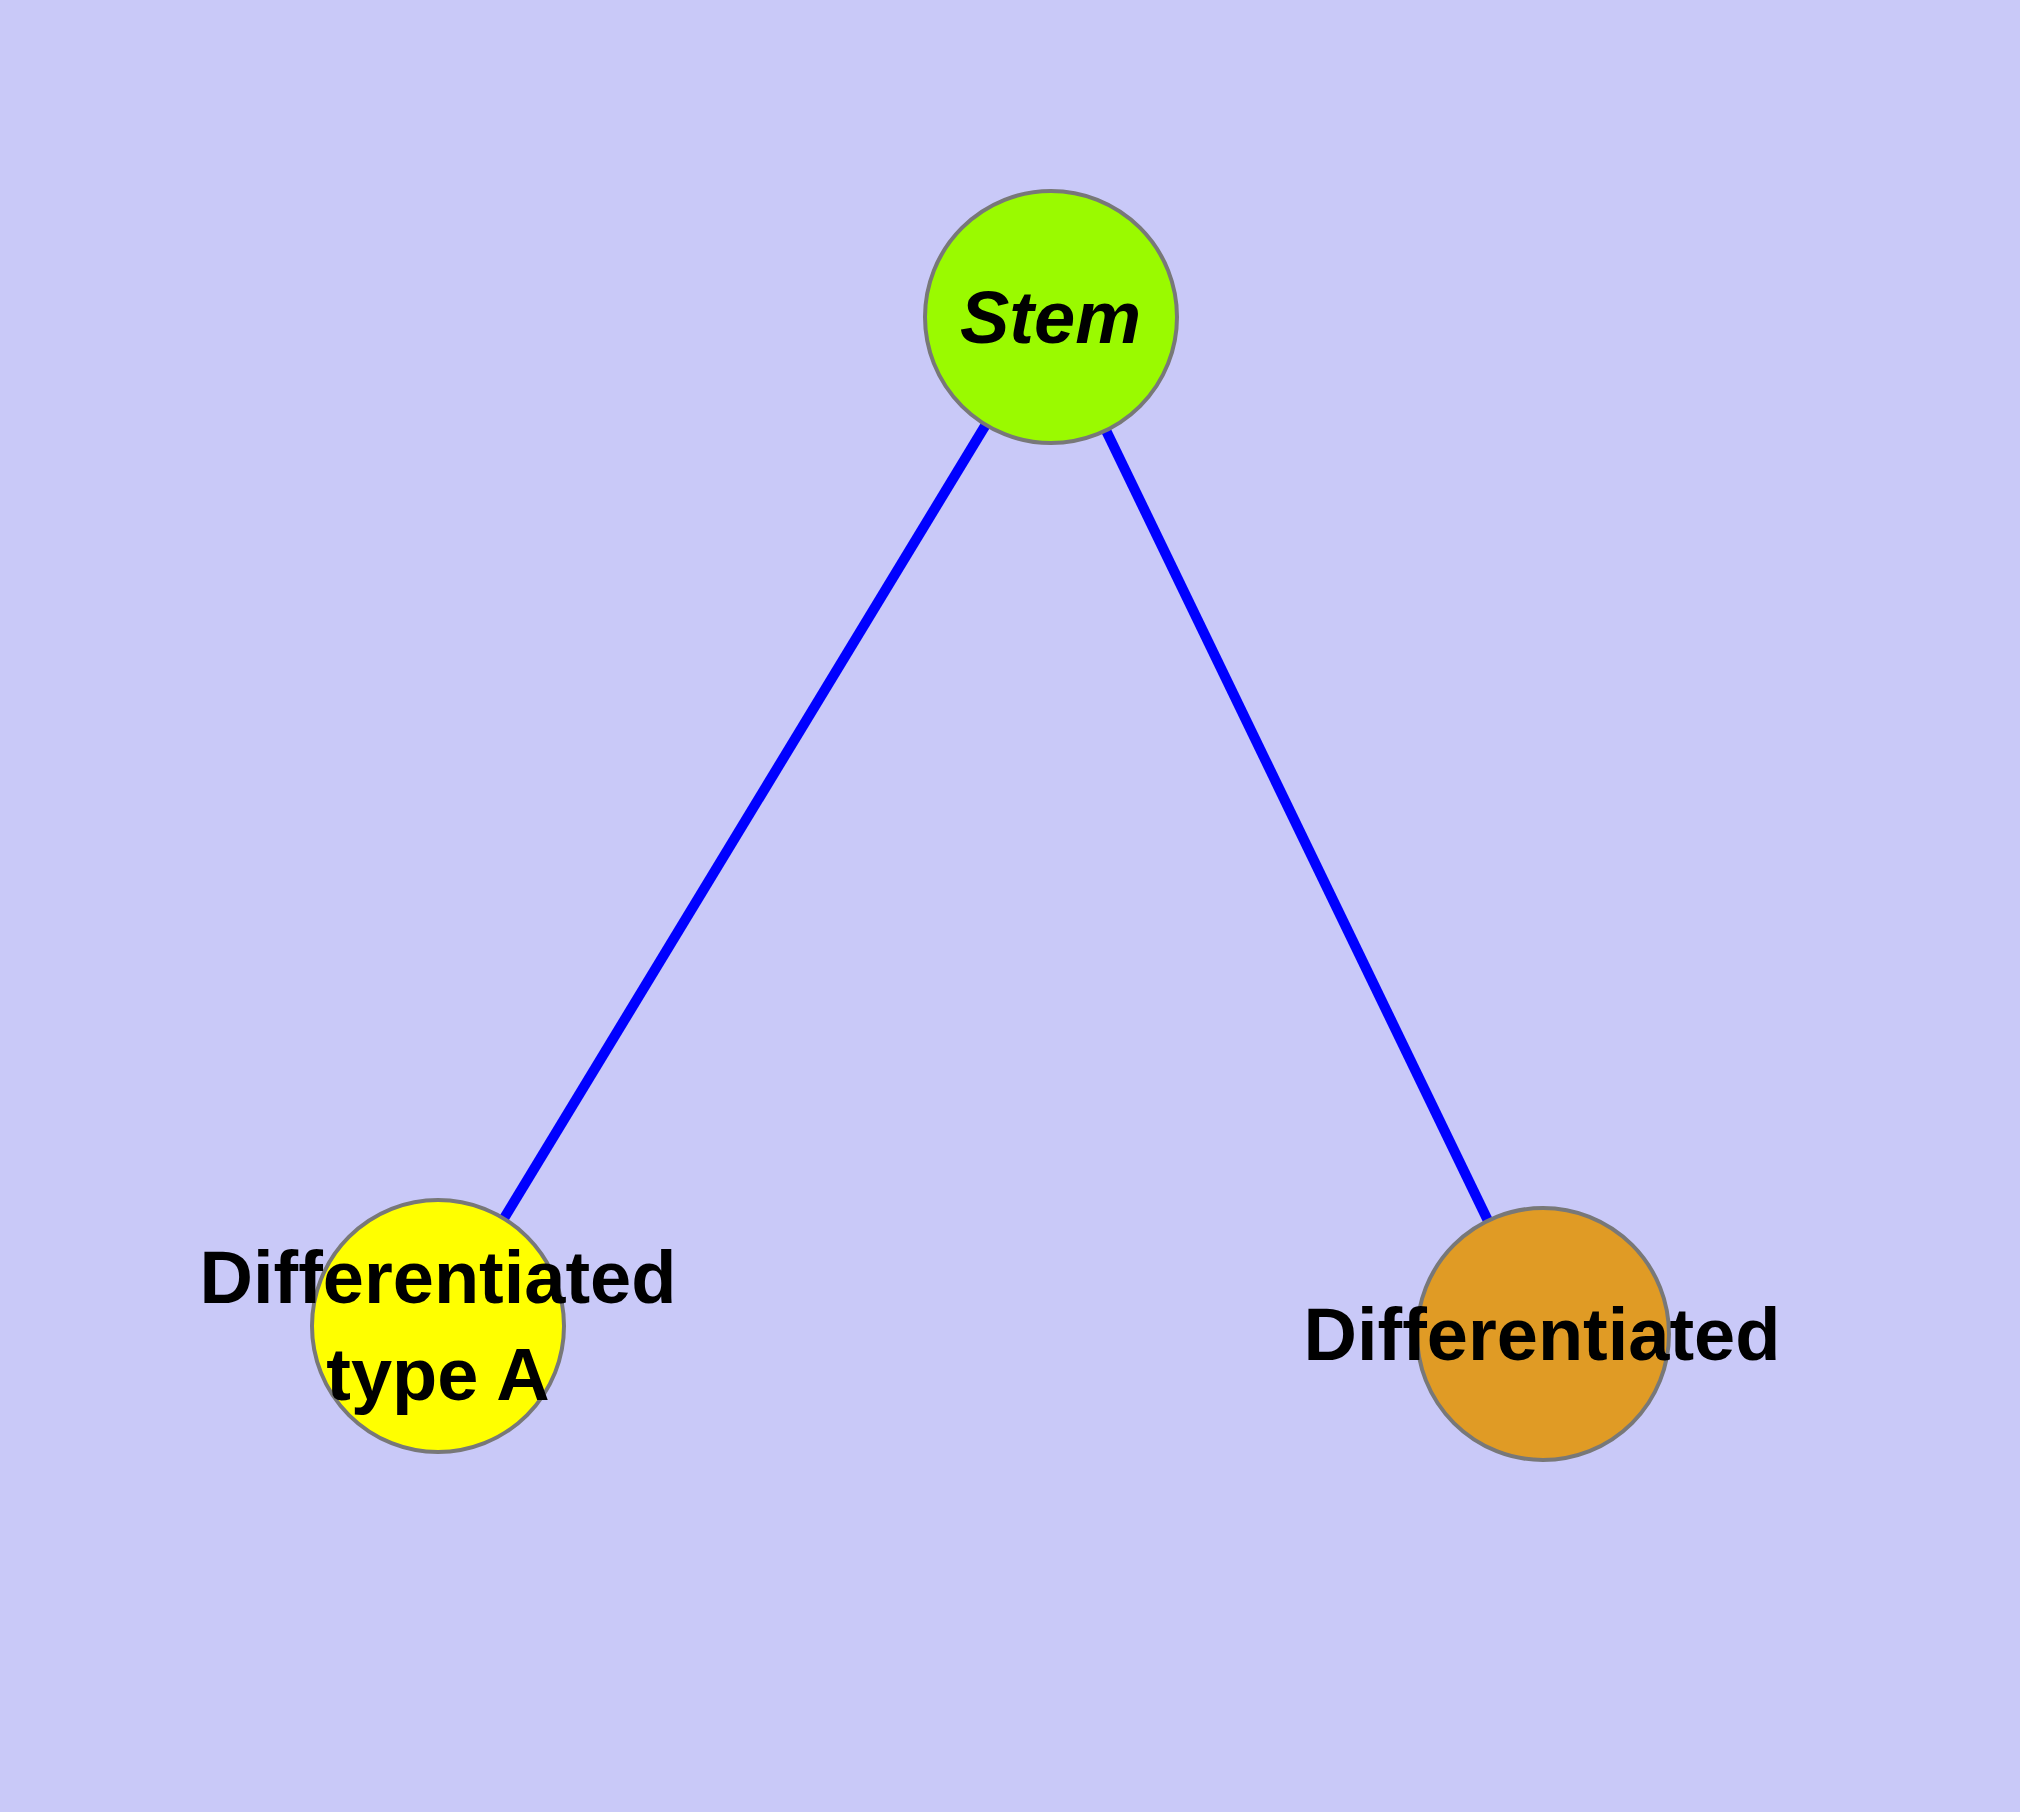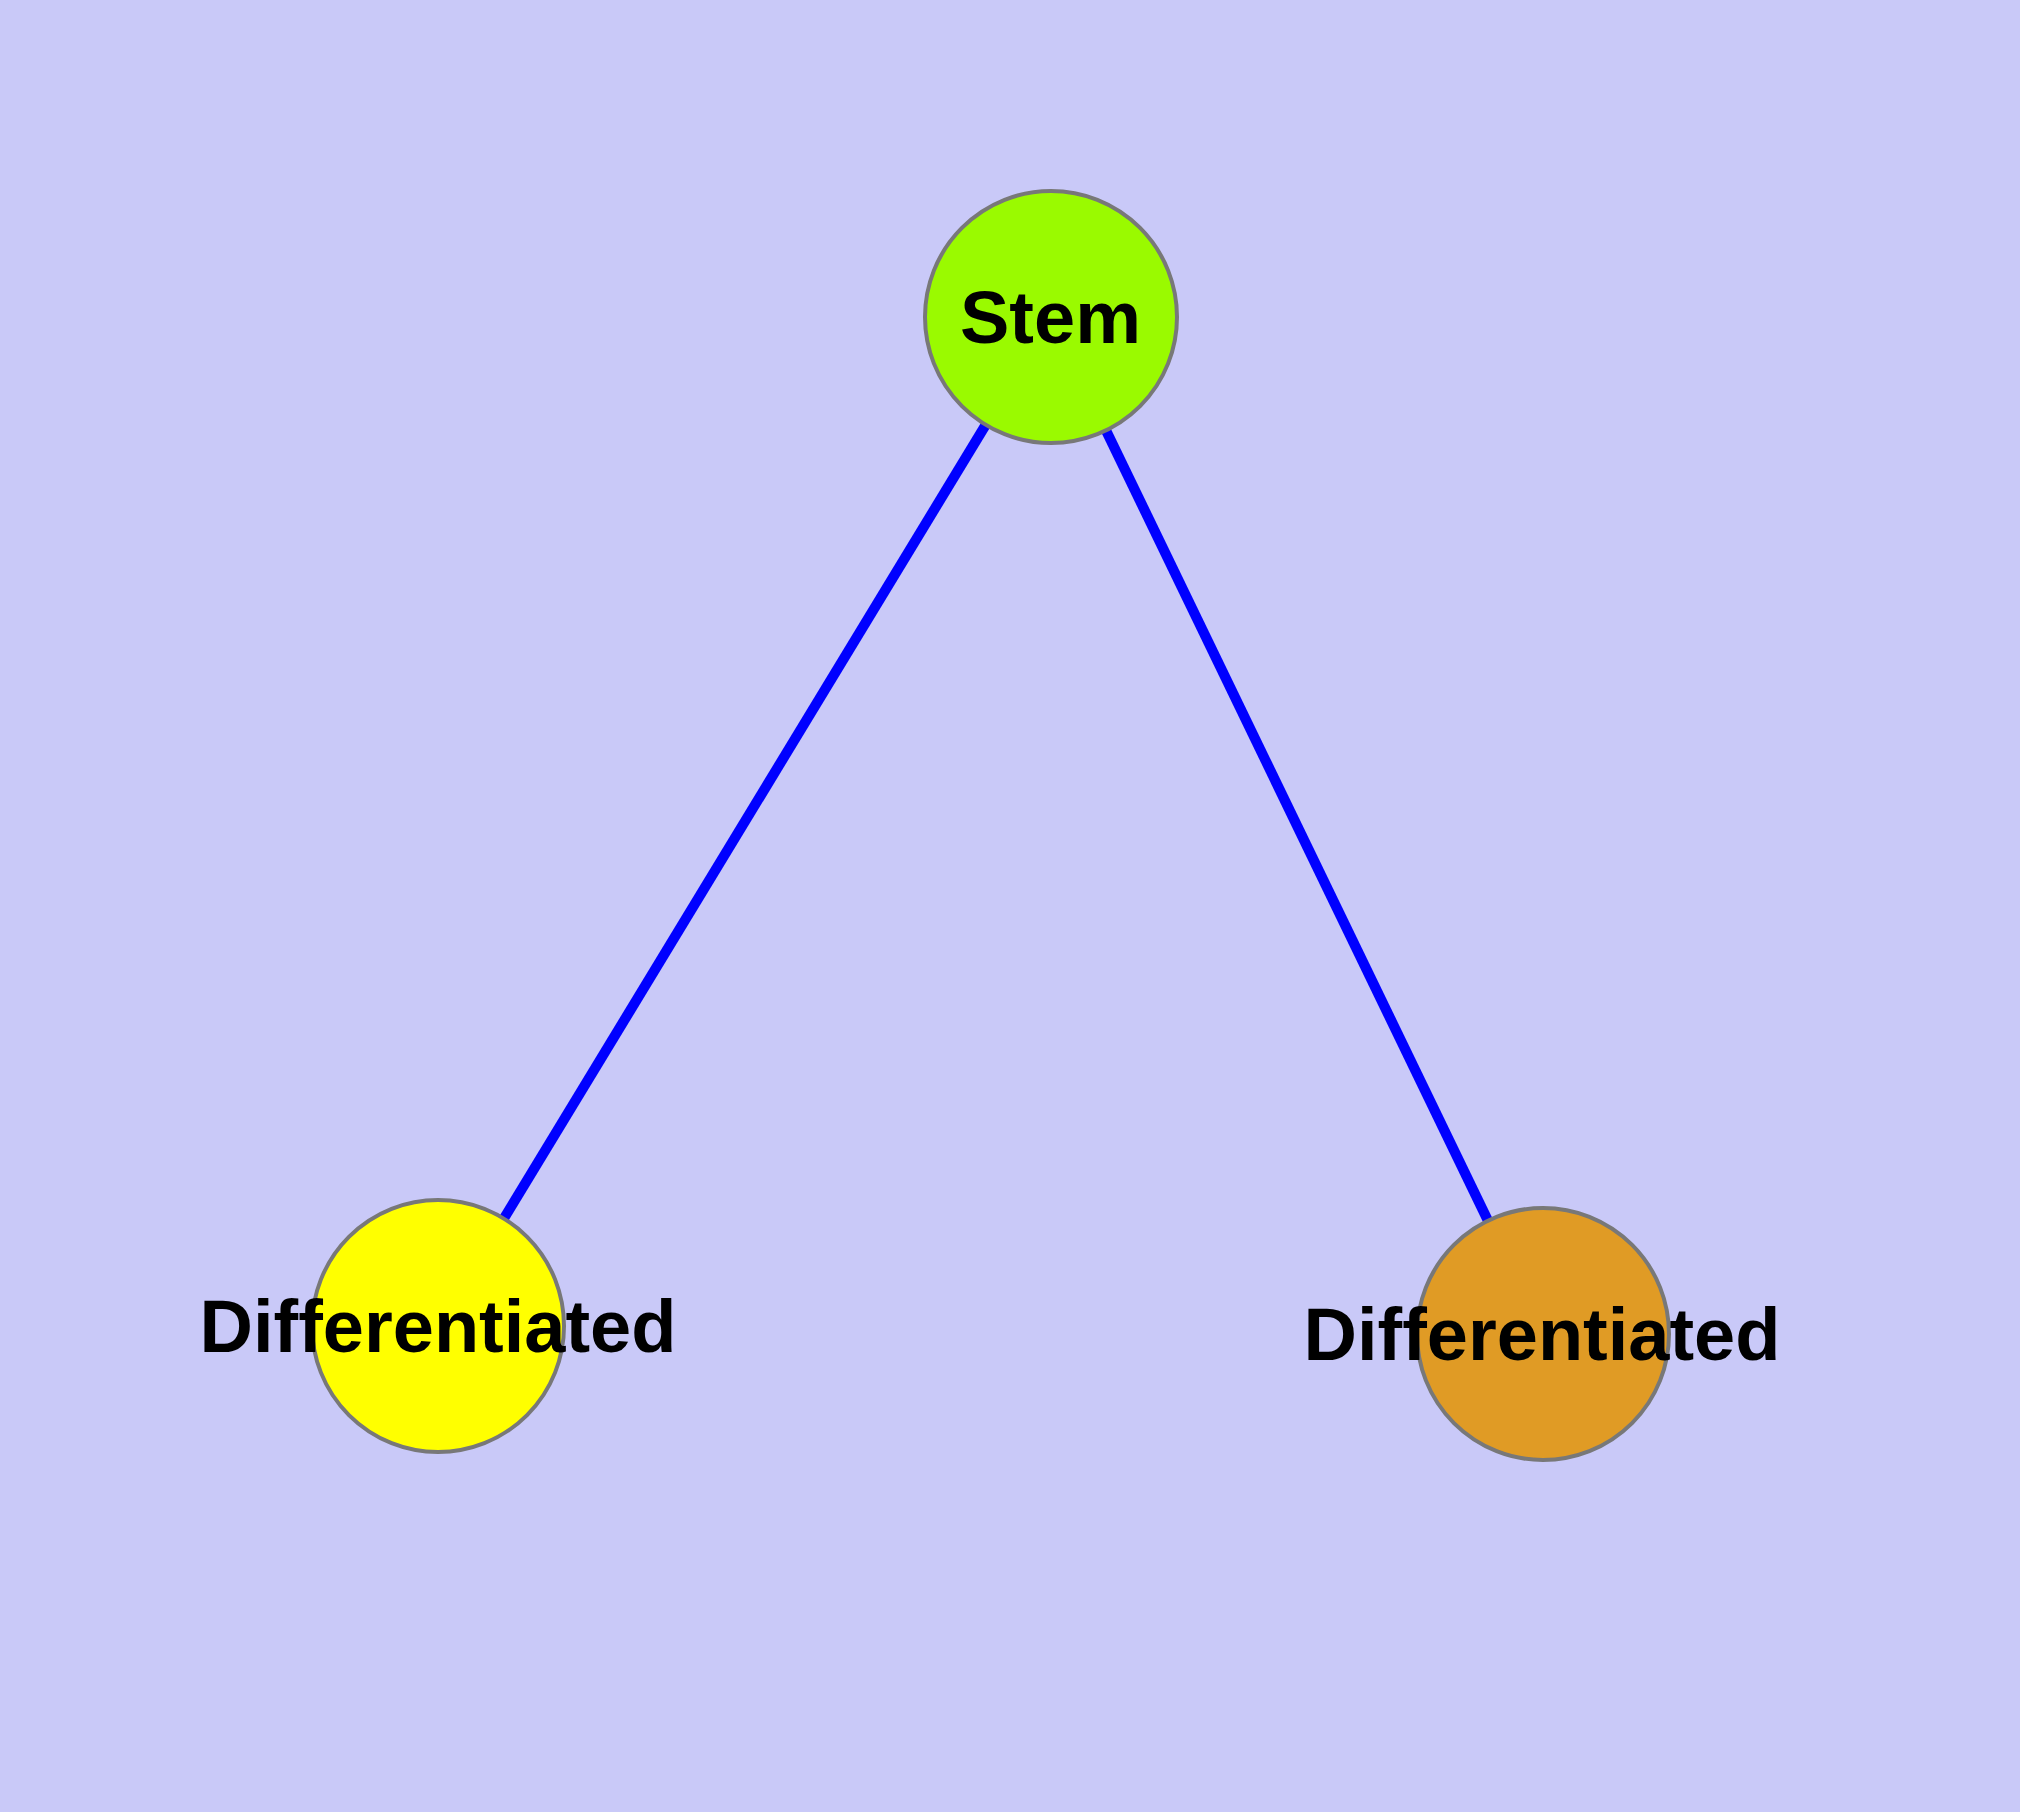--- a/index.html
+++ b/index.html
@@ -43,21 +43,21 @@
     pointer-events: none;
     white-space: nowrap;
   }
   .node-label span {
     display: block;
   }
   
   .node-stem   { left: 923px; top: 189px;  width: 256px; height: 256px; }
   .node-type-a { left: 310px;  top: 1198px; width: 256px; height: 256px; }
   .node-type-b { left: 1415px; top: 1206px; width: 256px; height: 256px; }
-  .label-stem   { left: 881px; top: 258px;  width: 339px; height: 119px; }
+  .label-stem   { left: 881px; top: 258px;  width: 339px; height: 119px; font-style: italic; }
   .label-type-a { left: 116px;  top: 1216px; width: 644px; height: 220px; }
   .label-type-b { left: 1220px; top: 1224px; width: 644px; height: 220px; }
 </style>
 </head>
 <body>
 
 <div class="canvas" style="background: rgb(201, 201, 248);">
 
   <svg class="edge-layer" width="2021" height="1812" viewBox="0 0 2384 2138">
     <line x1="1240" y1="374" x2="517" y2="1565" stroke="#0000FF" stroke-width="12"></line>
@@ -67,20 +67,21 @@
   <div class="node node-stem" style="background: rgb(154, 250, 0); border-color: rgb(120, 120, 120);"></div>
   <div class="node node-type-a" style="background: rgb(255, 255, 0); border-color: rgb(120, 120, 120);"></div>
   <div class="node node-type-b" style="background: rgb(224, 155, 37); border-color: rgb(120, 120, 120);"></div>
 
   <div class="node-label label-stem" style="color: rgb(0, 0, 0);">
     <span>Stem</span>
   </div>
 
   <div class="node-label label-type-a" style="color: rgb(0, 0, 0);">
     <span>Differentiated</span>
+    <span>type A</span>
   </div>
 
   <div class="node-label label-type-b" style="color: rgb(0, 0, 0);">
     <span>Differentiated</span>
   </div>
 
 </div>
 
 
 </body></html>

